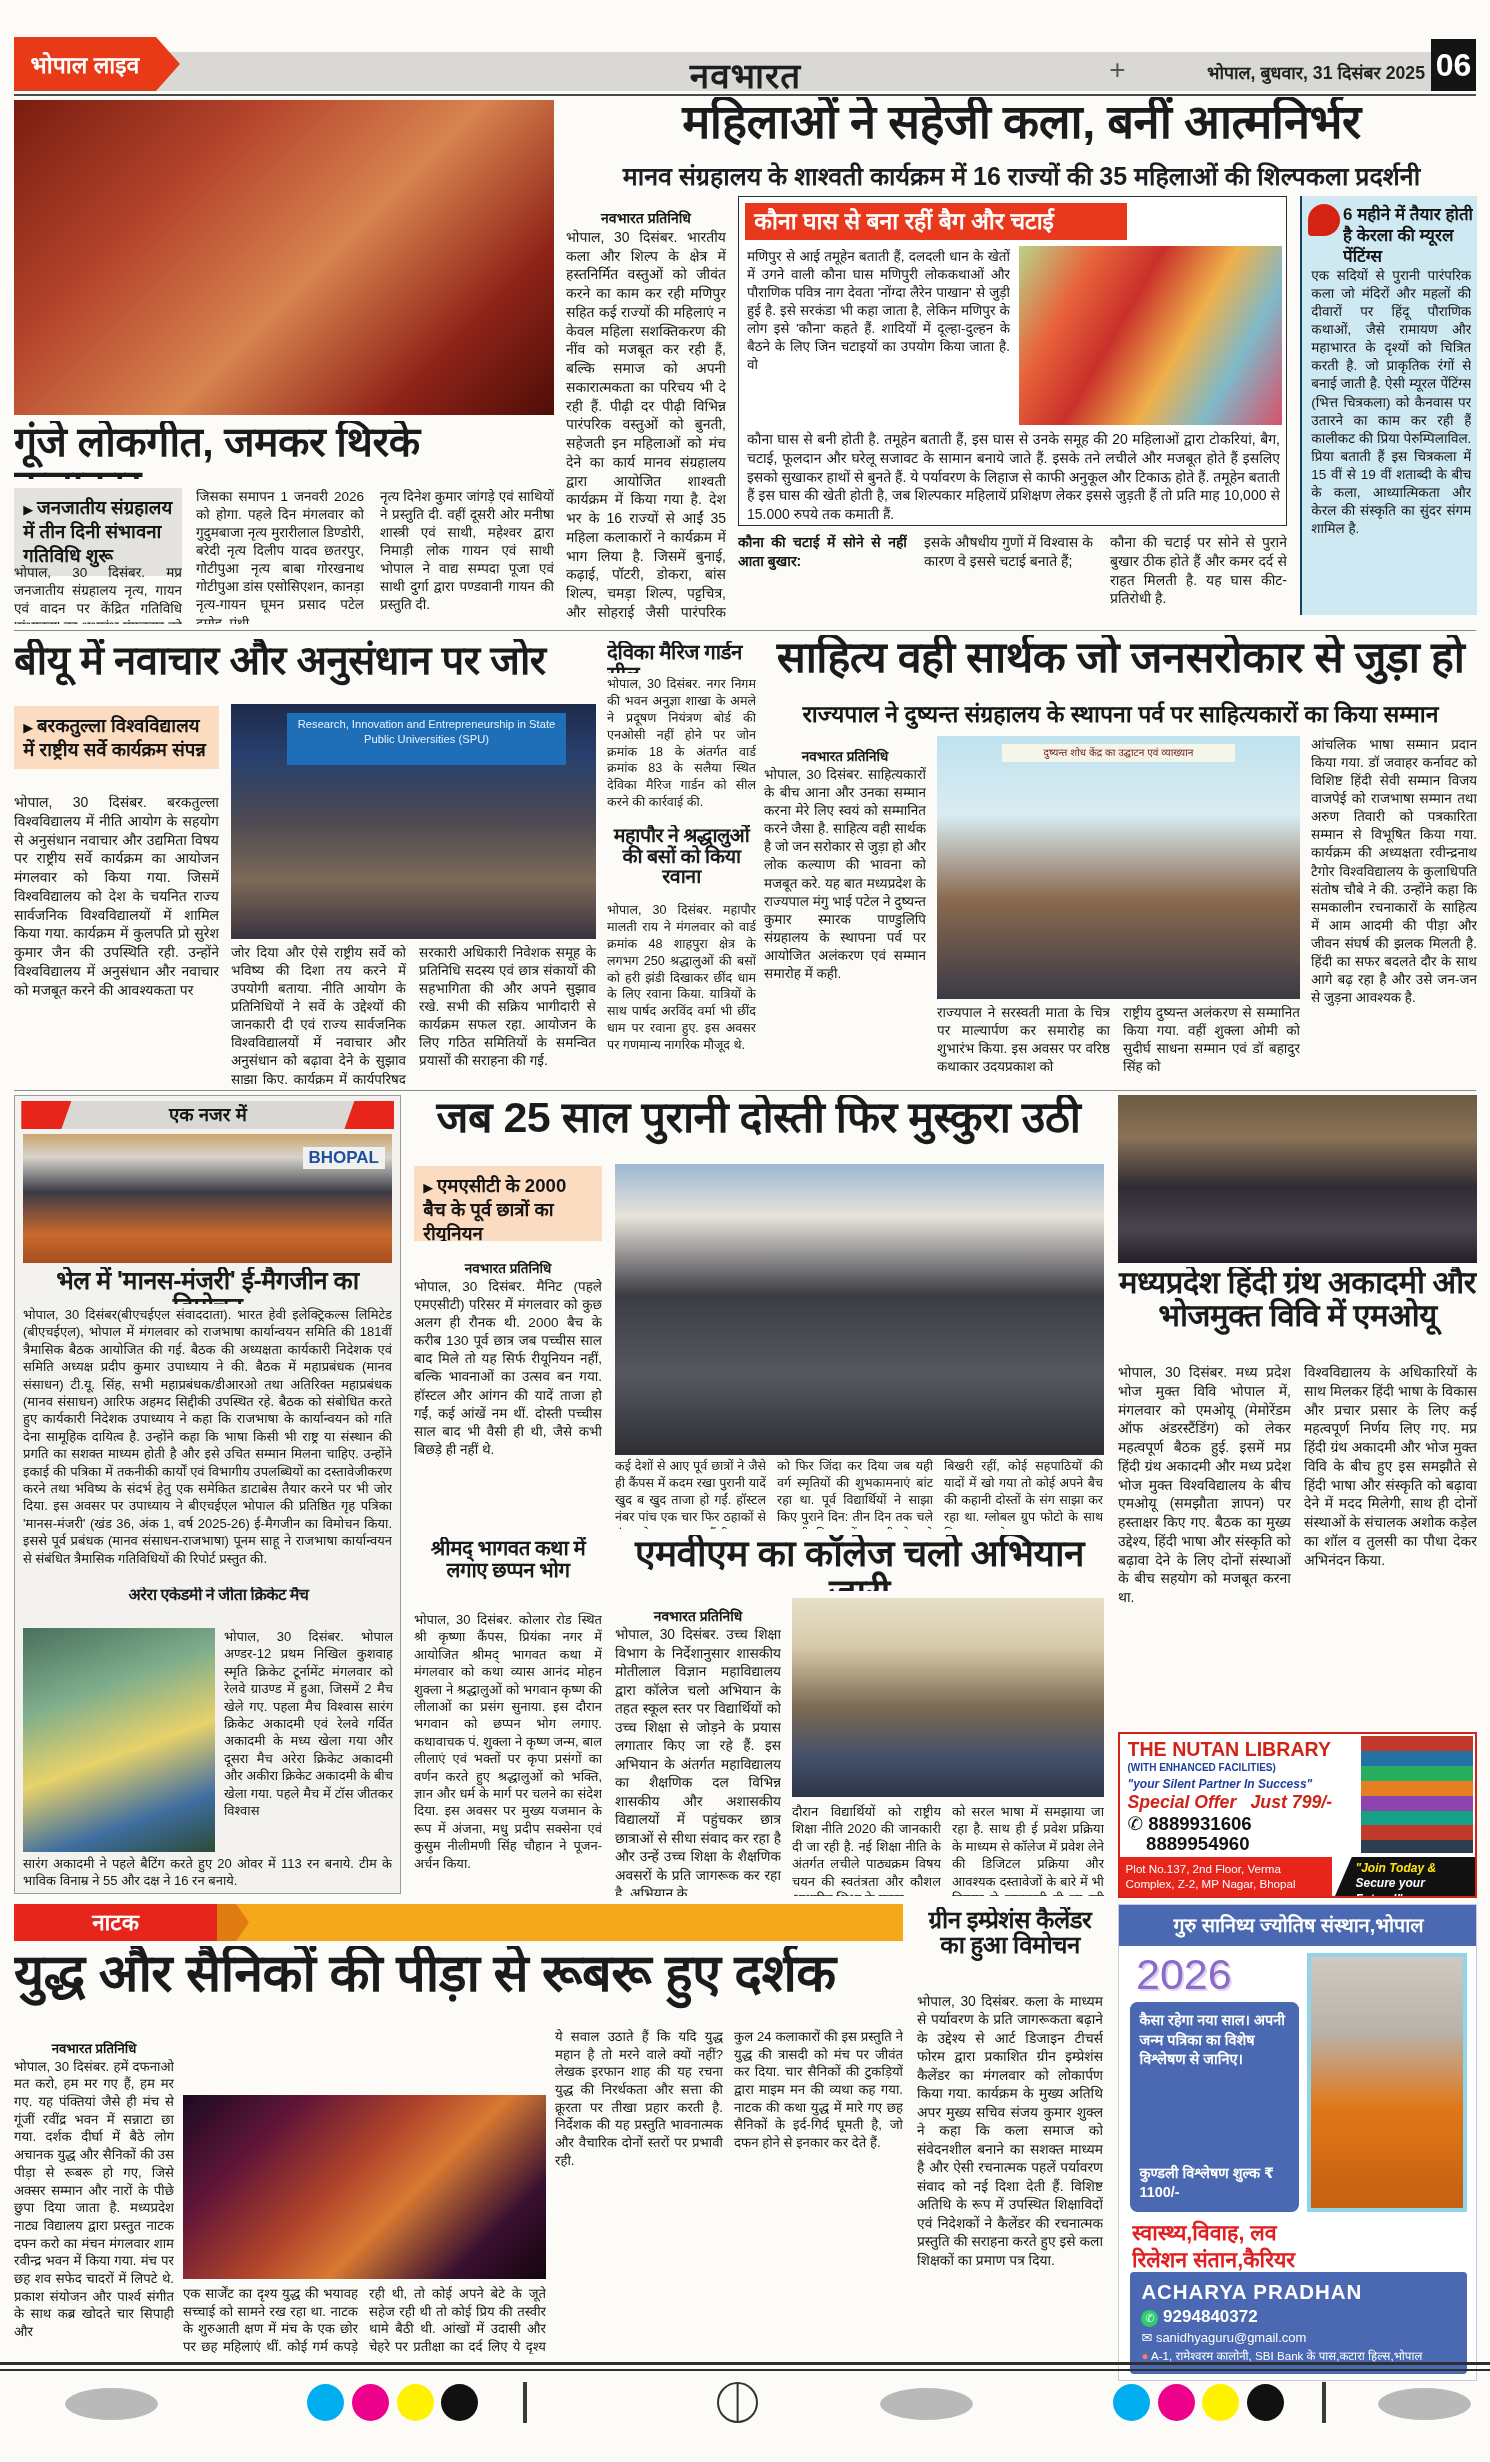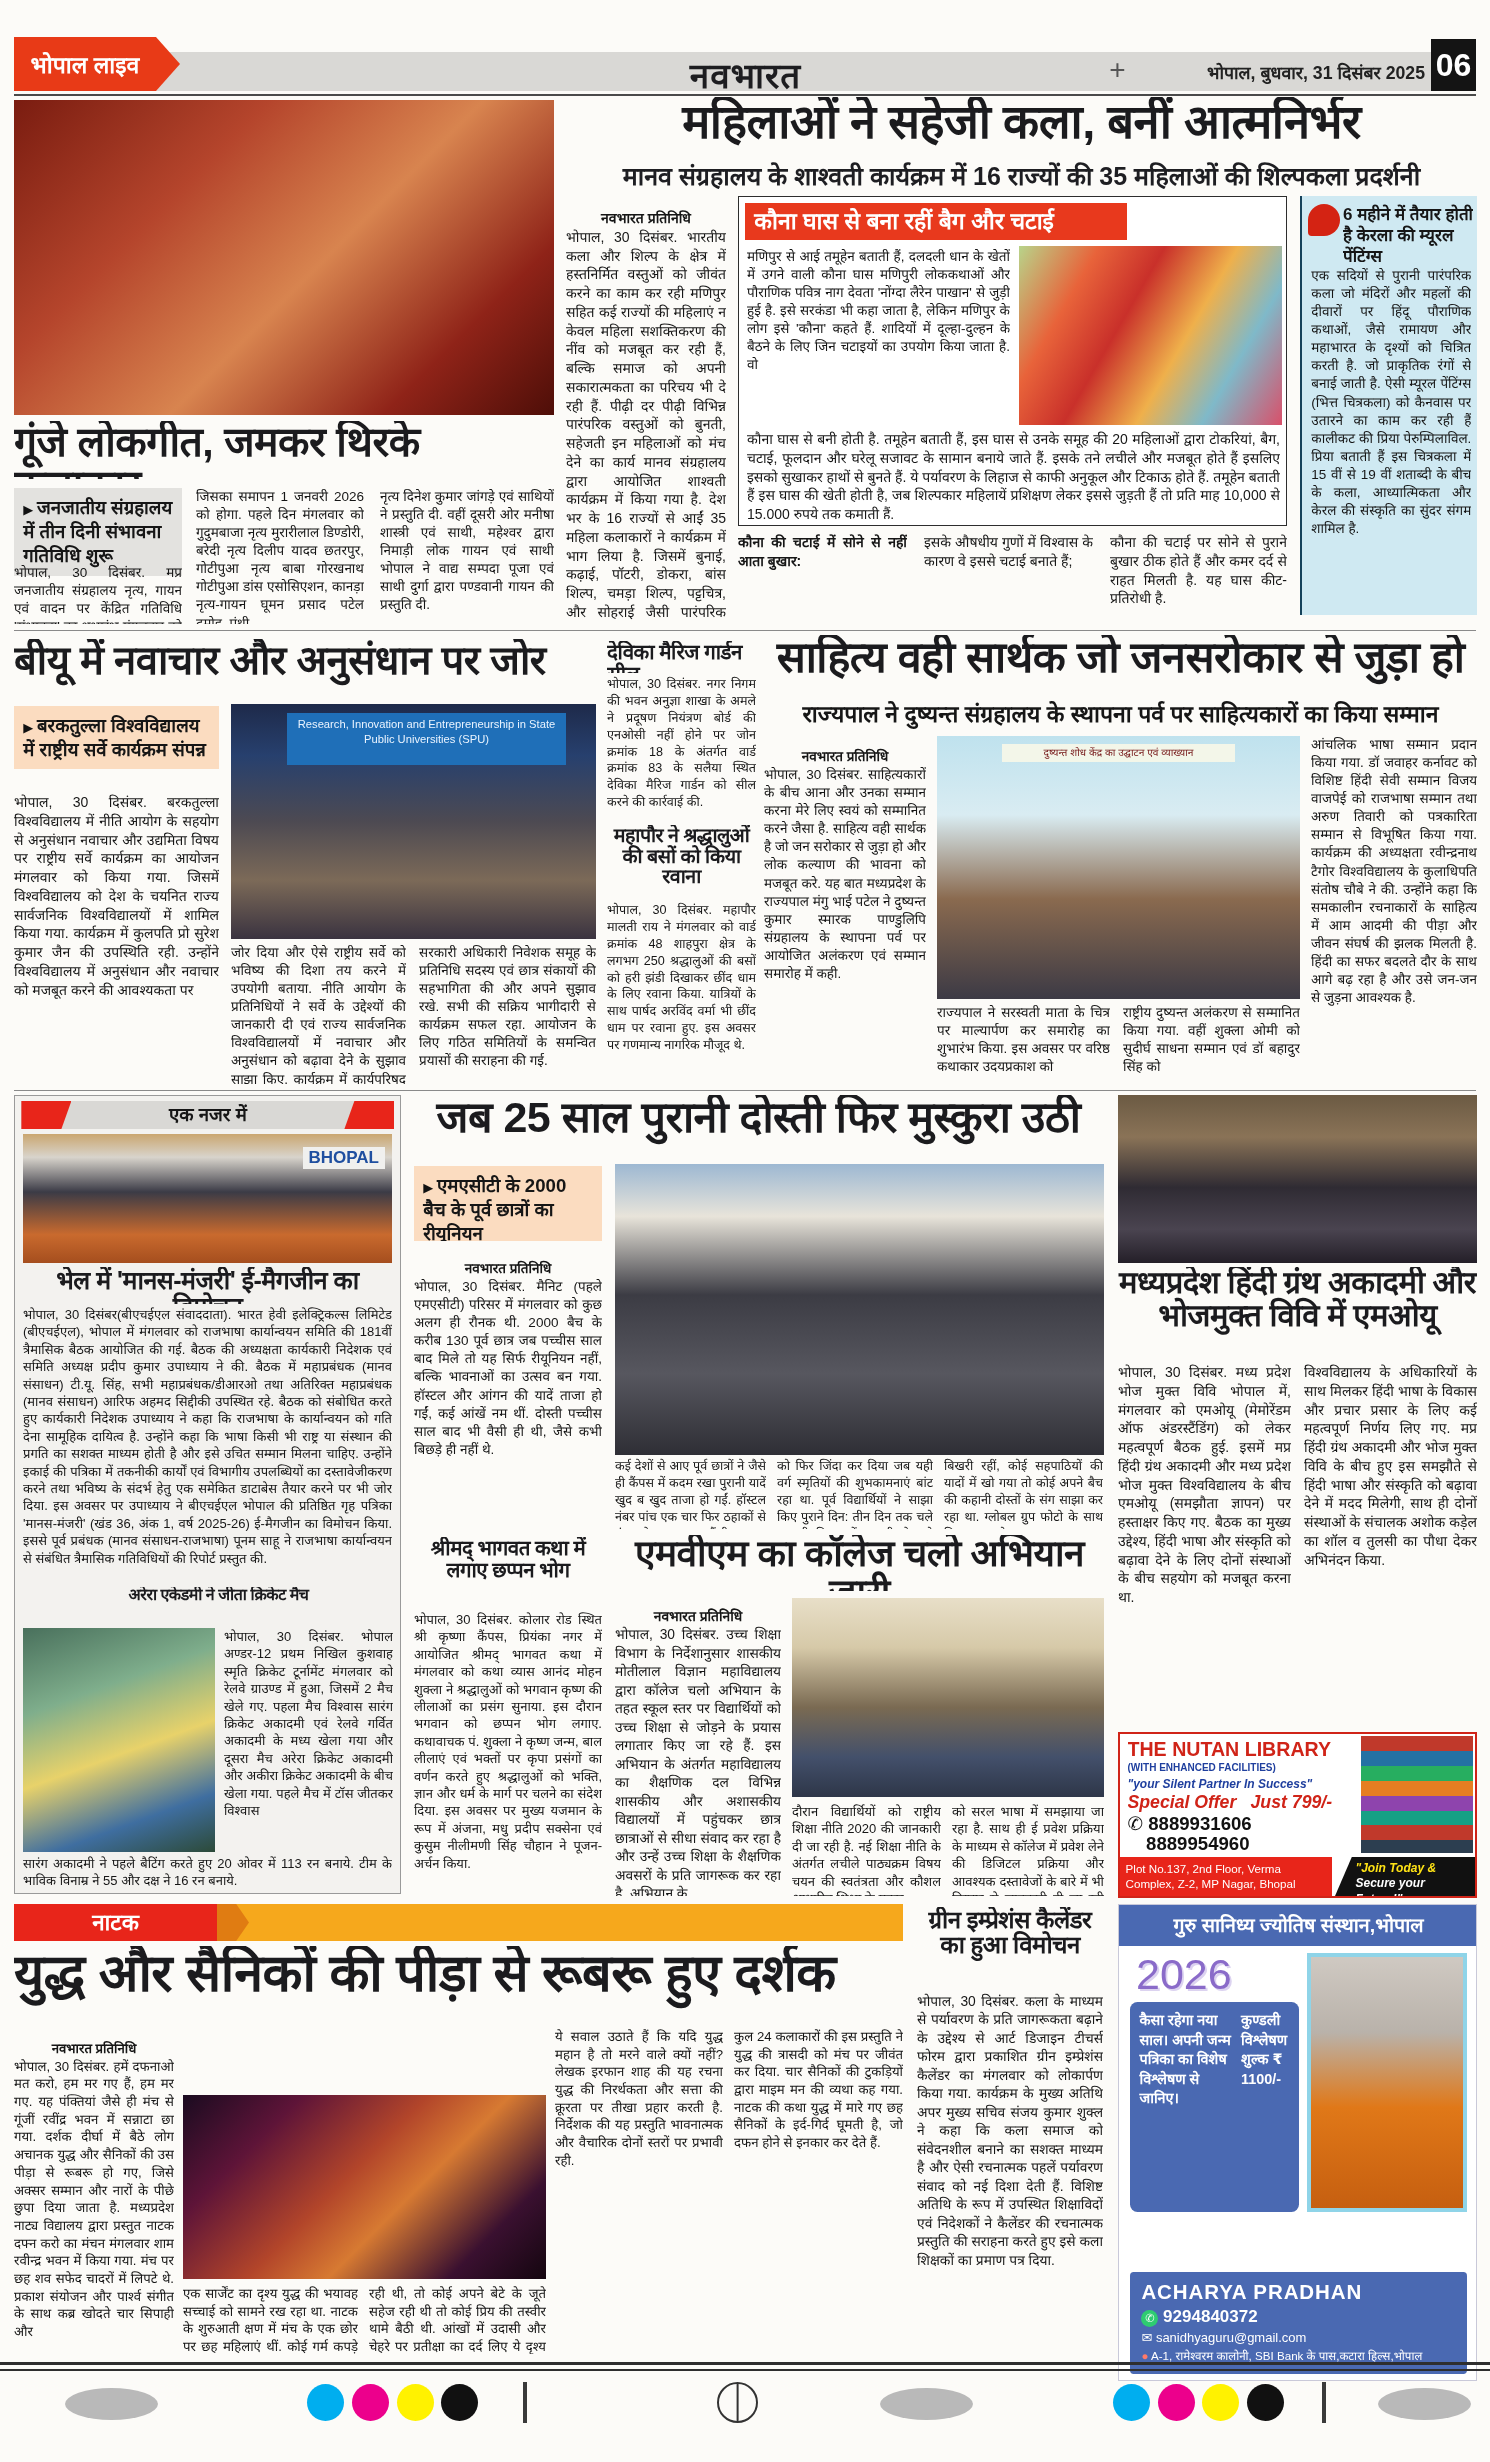--- a/index.html
+++ b/index.html
@@ -275,25 +275,28 @@
     </div>
   </div>
 
   <div class="abs" style="left:1118px;top:1904px;width:359px;height:477px;background:#fff;border:0.9px solid #c9c9d9;">
     <div class="abs ct" style="left:0;top:0;width:359px;height:41px;background:#4a69b2;color:#fff;font-weight:800;font-size:19.6px;line-height:41px;">
       <span>गुरु सानिध्य ज्योतिष संस्थान,भोपाल</span>
     </div>
     <div class="abs" style="left:17px;top:45px;width:168px;height:48px;font-size:43px;font-weight:400;color:#8a6bc9;text-shadow:1.9px 1.9px 0 #dcd3f0;">
       <span>2026</span>
     </div>
-    <div class="abs" style="left:11.2px;top:97px;width:169px;height:210px;background:#4a69b2;border-radius:7.5px;color:#fff;font-weight:700;font-size:14.4px;padding:9.3px;display:flex;flex-direction:row;justify-content:space-between;line-height:1.35;">
+    <div class="abs" style="left:11.2px;top:97px;width:169px;height:210px;background:#4a69b2;border-radius:7.5px;color:#fff;font-weight:700;font-size:14.4px;padding:9.3px;display:flex;flex-direction:column;justify-content:space-between;line-height:1.35;">
       <span>कैसा रहेगा नया साल। अपनी जन्म पत्रिका का विशेष विश्लेषण से जानिए।</span>
       <span>कुण्डली विश्लेषण शुल्क ₹ 1100/-</span>
     </div>
     <div class="photo" style="left:188px;top:48px;width:160px;height:259px;border:4.7px solid #8fd4e8;background:linear-gradient(180deg,#cfc9c2 0%,#b9b2aa 30%,#e07818 60%,#c65f10 100%);"></div>
+    <div class="abs" style="left:13px;top:315px;width:169px;height:88px;color:#e02020;font-weight:900;font-size:21.4px;line-height:1.25;">
+      <span>स्वास्थ्य,विवाह, लव रिलेशन संतान,कैरियर</span>
+    </div>
     <div class="abs" style="left:11.2px;top:367px;width:337px;height:102px;background:#4a69b2;border-radius:3.7px;color:#fff;padding:7.5px 11.2px;">
       <div style="font-weight:900;font-size:20.5px;letter-spacing:0.9px;"><span>ACHARYA PRADHAN</span></div>
       <div style="font-weight:800;font-size:17px;margin-top:3.7px;">
         <span class="dot" style="width:17px;height:17px;background:#2ecc71;color:#fff;font-size:11.2px;text-align:center;line-height:17px;">✆</span>
         <span>9294840372</span>
       </div>
       <div style="font-size:13px;margin-top:2.8px;">
         <span>✉ </span><span>sanidhyaguru@gmail.com</span>
       </div>
       <div style="font-size:11.6px;margin-top:2.8px;">

